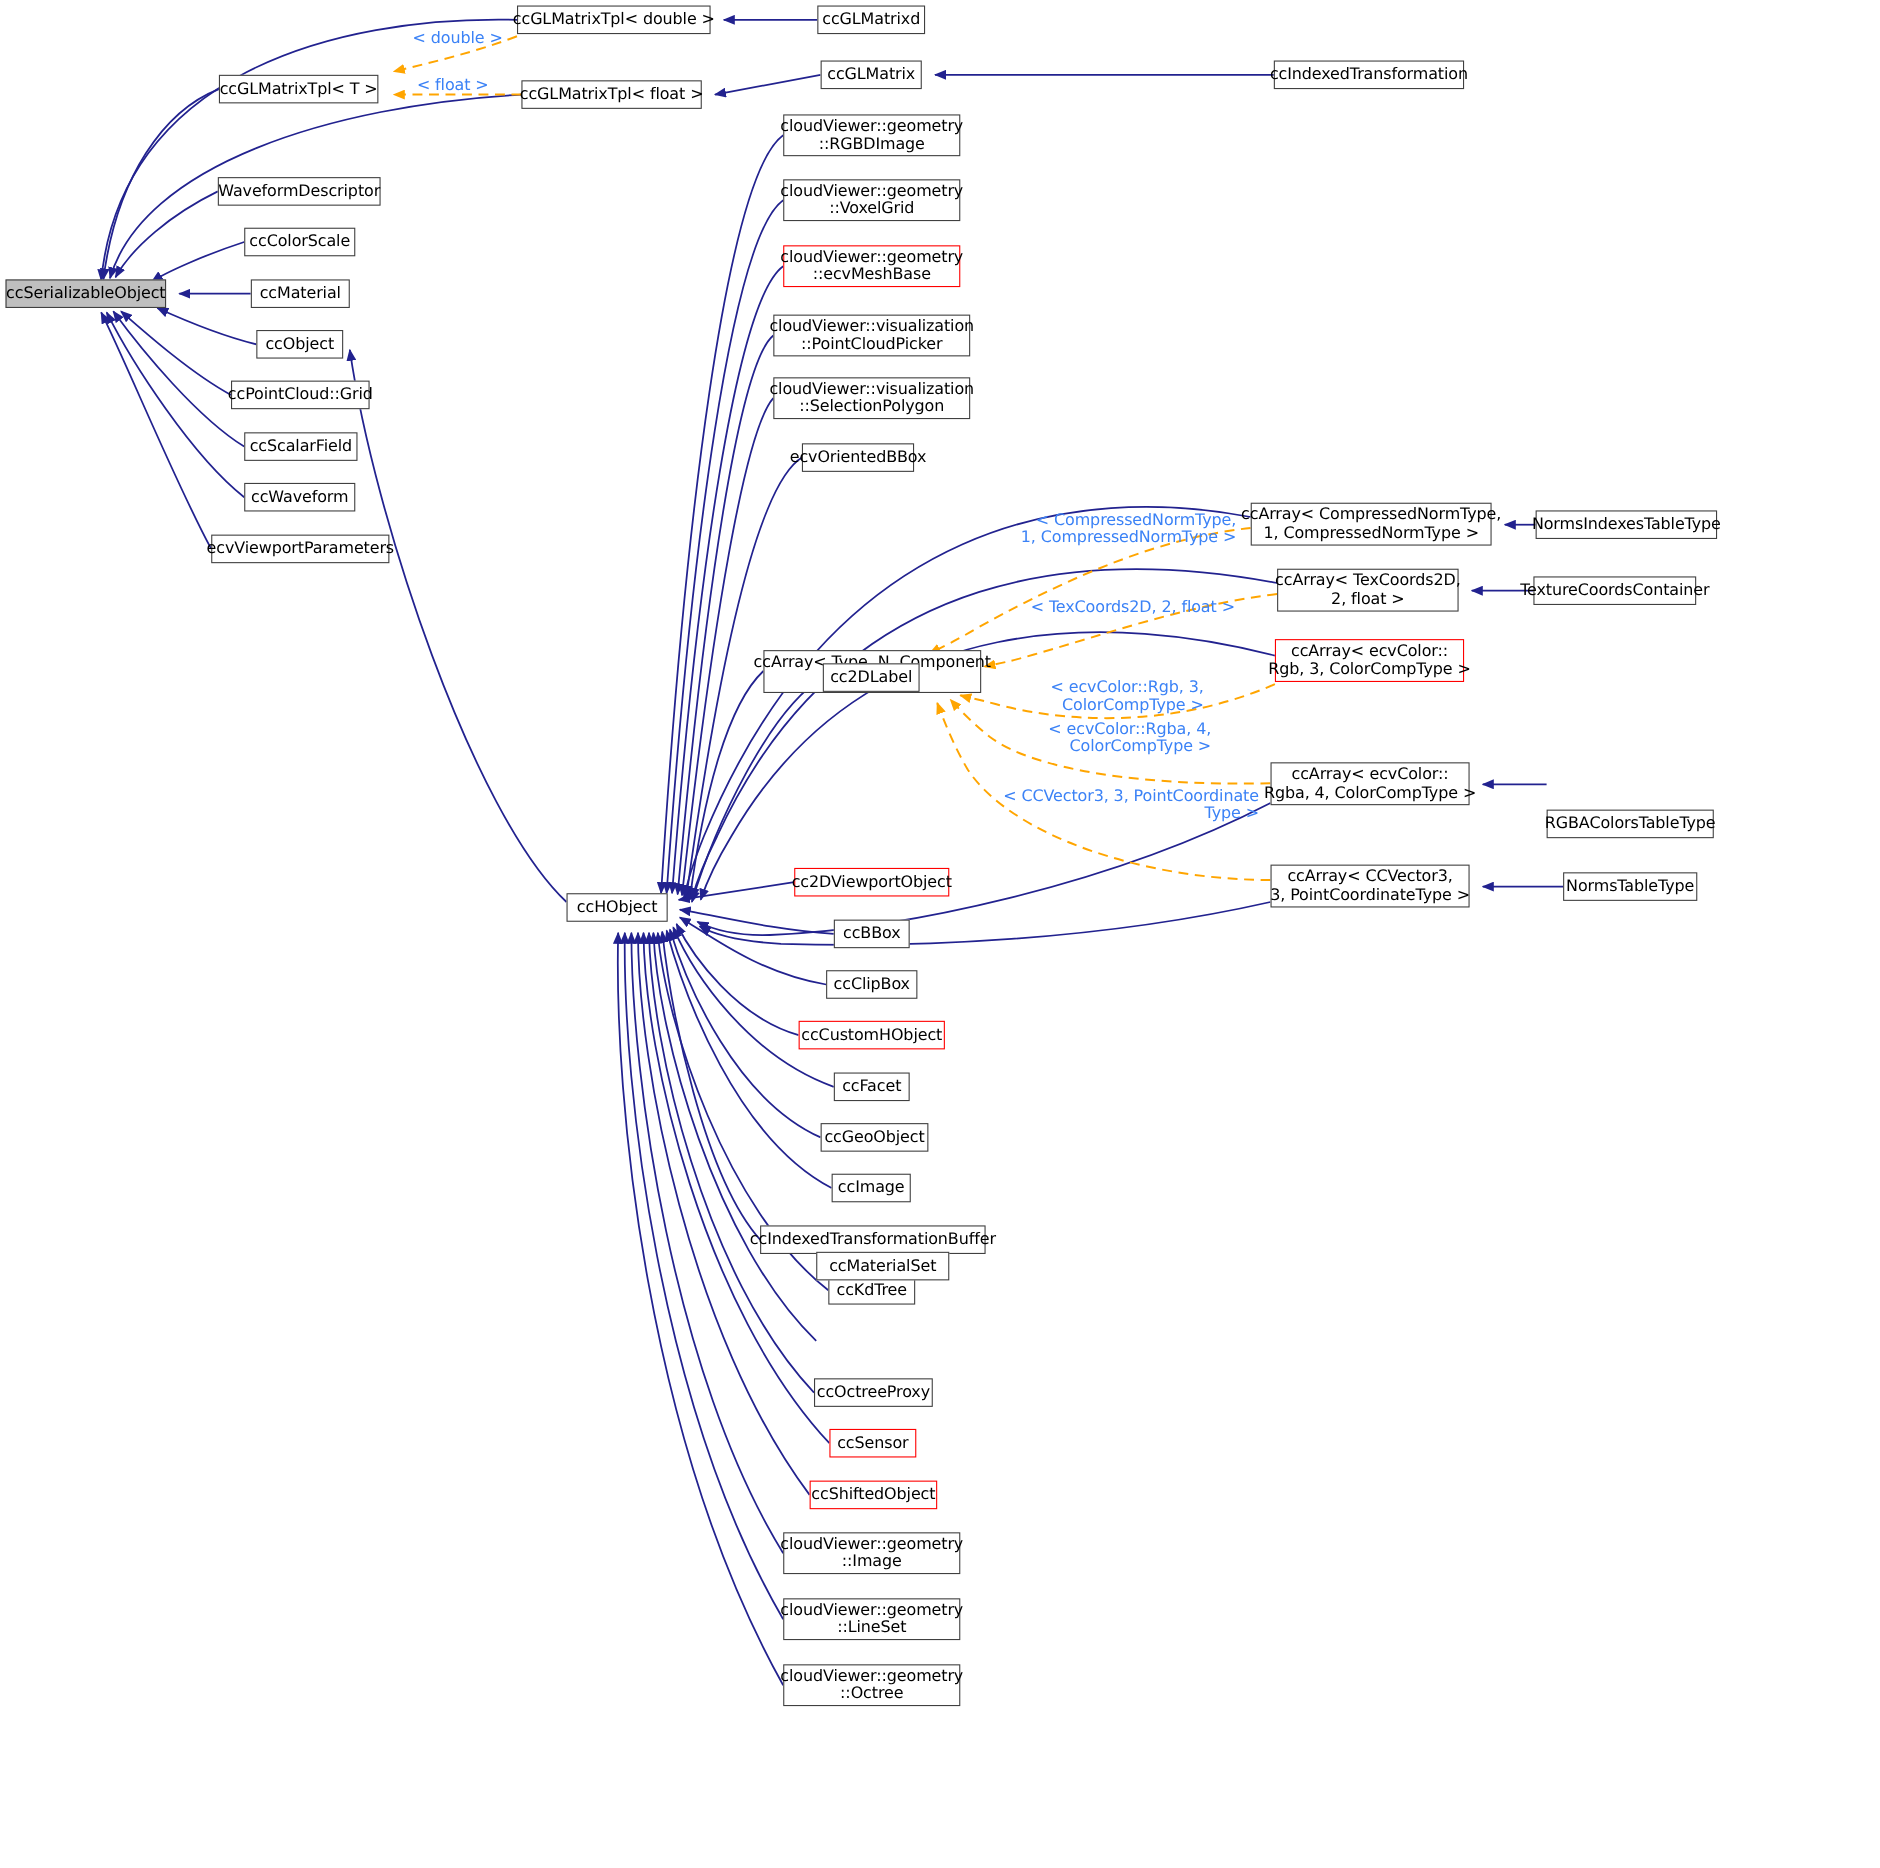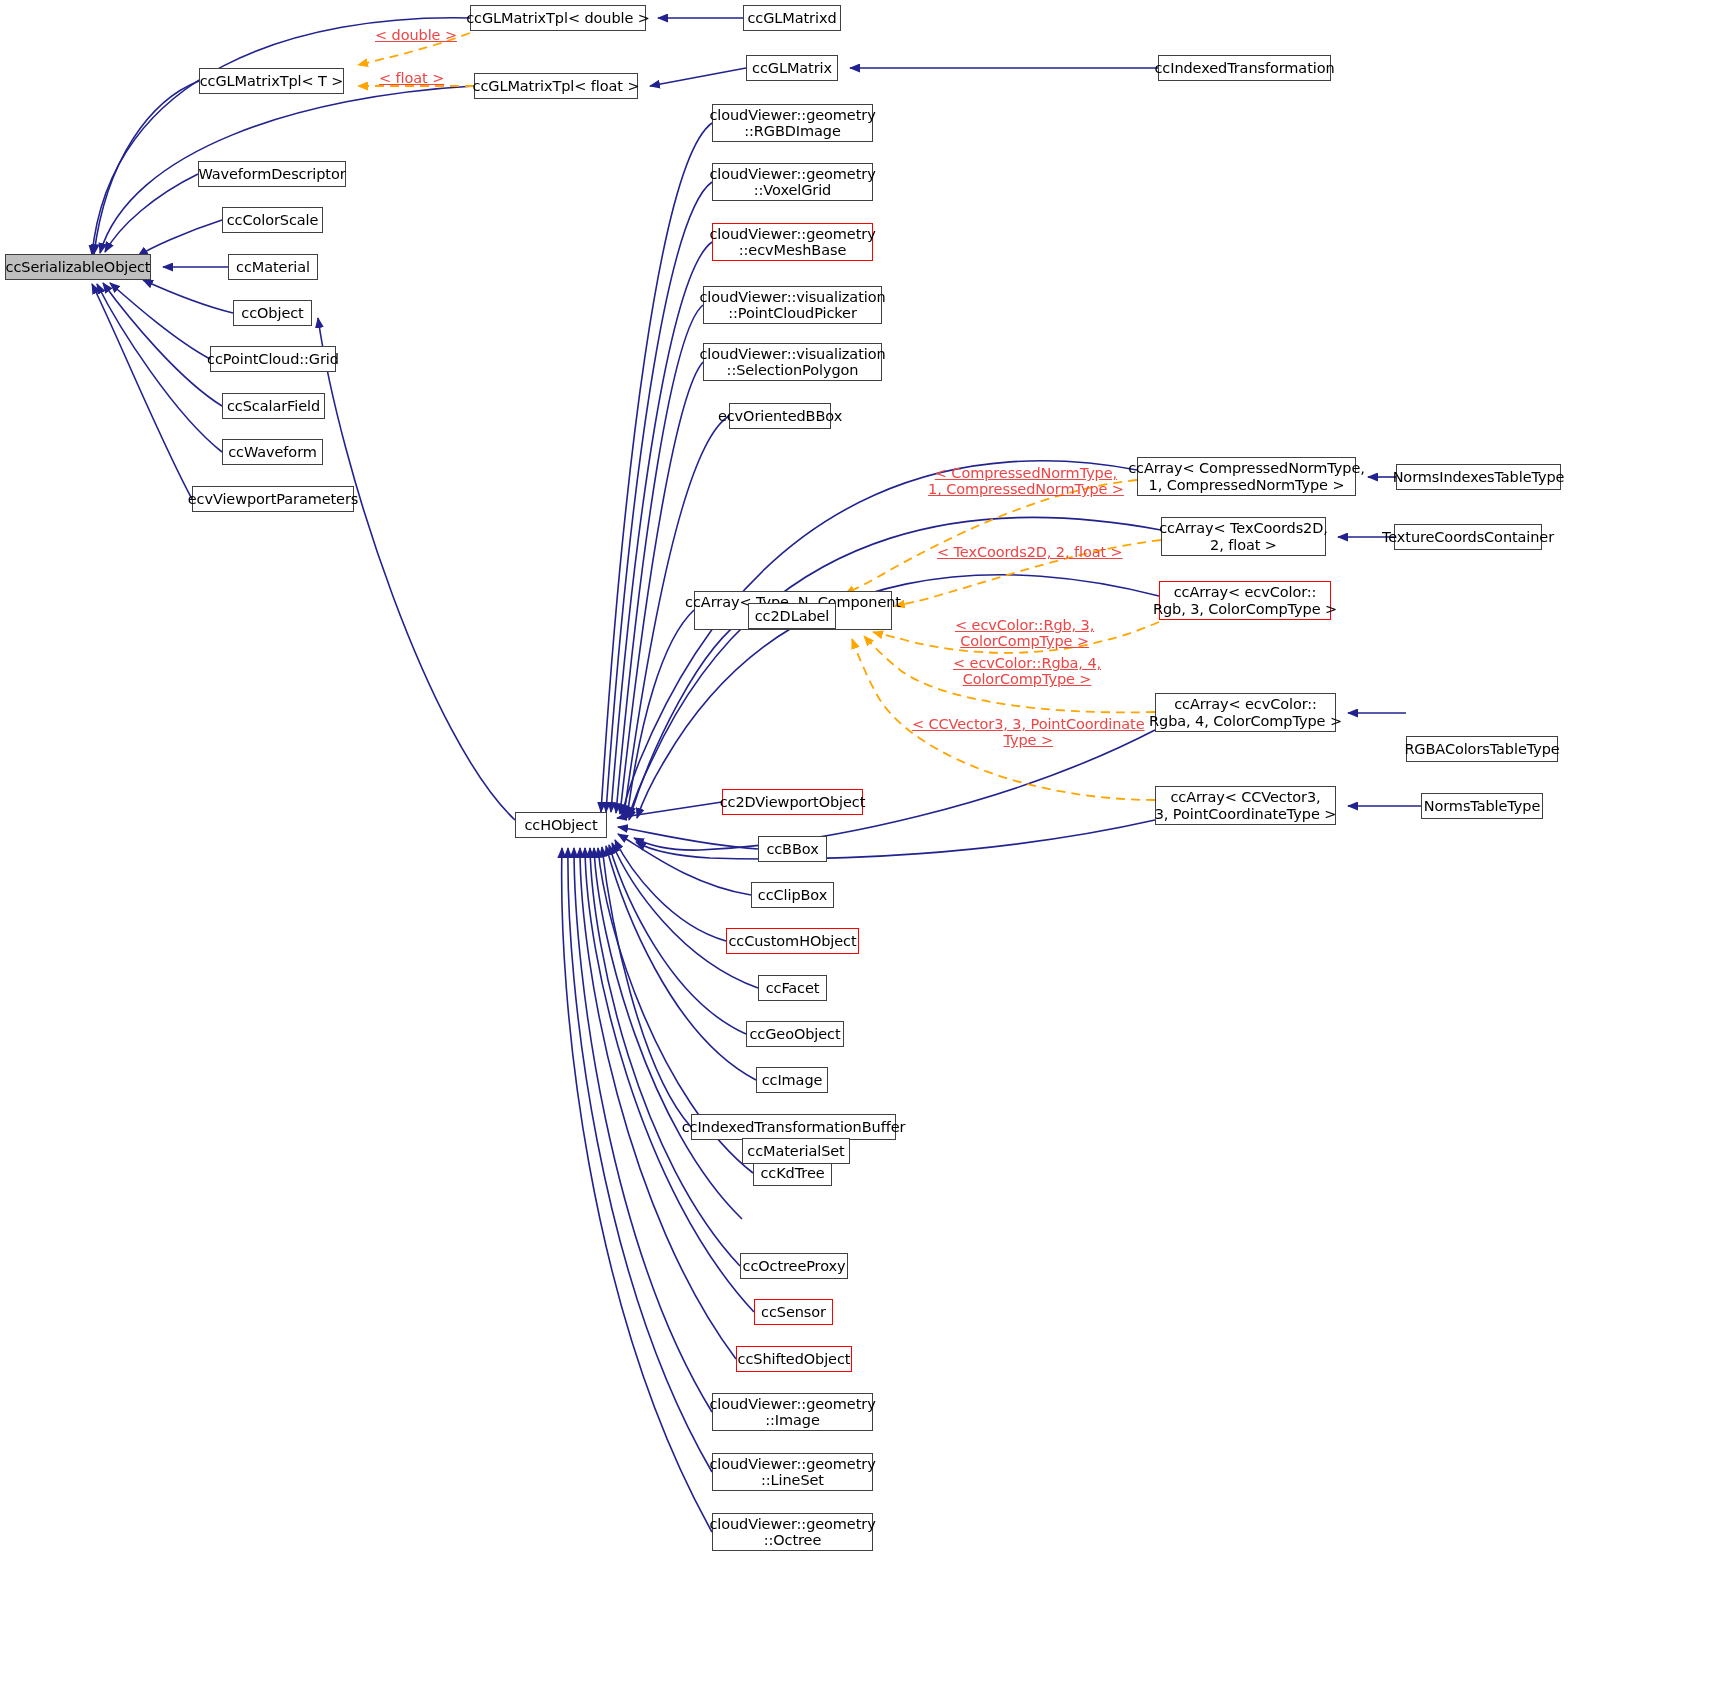--- a/index.html
+++ b/index.html
@@ -18,26 +18,25 @@
     justify-content:center;
     text-align:center;
     white-space:pre;
     letter-spacing:-0.1px;
   }
   .node.red{border-color:#ff0000;}
   .node.filled{background:#bfbfbf;border-color:#404040;}
   .edge-label{
     position:absolute;
     font-size:14.5px;
-    color:#ef4444;
+    color:#3b82f6;
     white-space:pre;
-    text-align:center;
+    text-align:right;
     line-height:1.12;
     letter-spacing:-0.1px;
-    text-decoration:underline;
   }
   svg.links{position:absolute;left:0;top:0;width:1709px;height:1698px;pointer-events:none;}
   .inh{fill:none;stroke:#22228f;stroke-width:1.6;}
   .tmpl{fill:none;stroke:#ffa500;stroke-width:1.8;stroke-dasharray:9 6;}
   .arrowdark{fill:#22228f;}
   .arrowor{fill:#ffa500;}
 </style>
 </head>
 <body>
 
@@ -166,21 +165,21 @@
   <div class="node" style="left: 748px; top: 603px; width: 88px; height: 26px;">cc2DLabel</div>
   <div class="node red" style="left: 722px; top: 789px; width: 141px; height: 26px; border-color: rgb(255, 0, 0);">cc2DViewportObject</div>
   <div class="node" style="left: 758px; top: 836px; width: 69px; height: 26px;">ccBBox</div>
   <div class="node" style="left: 751px; top: 882px; width: 83px; height: 26px;">ccClipBox</div>
   <div class="node red" style="left: 726px; top: 928px; width: 133px; height: 26px; border-color: rgb(255, 0, 0);">ccCustomHObject</div>
   <div class="node" style="left: 758px; top: 975px; width: 69px; height: 26px;">ccFacet</div>
   <div class="node" style="left: 746px; top: 1021px; width: 98px; height: 26px;">ccGeoObject</div>
   <div class="node" style="left: 756px; top: 1067px; width: 72px; height: 26px;">ccImage</div>
   <div class="node" style="left: 691px; top: 1114px; width: 205px; height: 26px;">ccIndexedTransformationBuffer</div>
   <div class="node" style="left: 753px; top: 1160px; width: 79px; height: 26px;">ccKdTree</div>
-  <div class="node" style="left: 742px; top: 1138px; width: 108px; height: 26px;">ccMaterialSet</div>
+  <div class="node" style="left: 742px; top: 1138px; width: 121px; height: 26px;">ccMaterialSet</div>
   <div class="node" style="left: 740px; top: 1253px; width: 108px; height: 26px;">ccOctreeProxy</div>
   <div class="node red" style="left: 754px; top: 1299px; width: 79px; height: 26px; border-color: rgb(255, 0, 0);">ccSensor</div>
   <div class="node red" style="left: 736px; top: 1346px; width: 116px; height: 26px; border-color: rgb(255, 0, 0);">ccShiftedObject</div>
   <div class="node" style="left: 712px; top: 1393px; width: 161px; height: 38px;">cloudViewer::geometry
 ::Image</div>
   <div class="node" style="left: 712px; top: 1453px; width: 161px; height: 38px;">cloudViewer::geometry
 ::LineSet</div>
   <div class="node" style="left: 712px; top: 1513px; width: 161px; height: 38px;">cloudViewer::geometry
 ::Octree</div>
 

